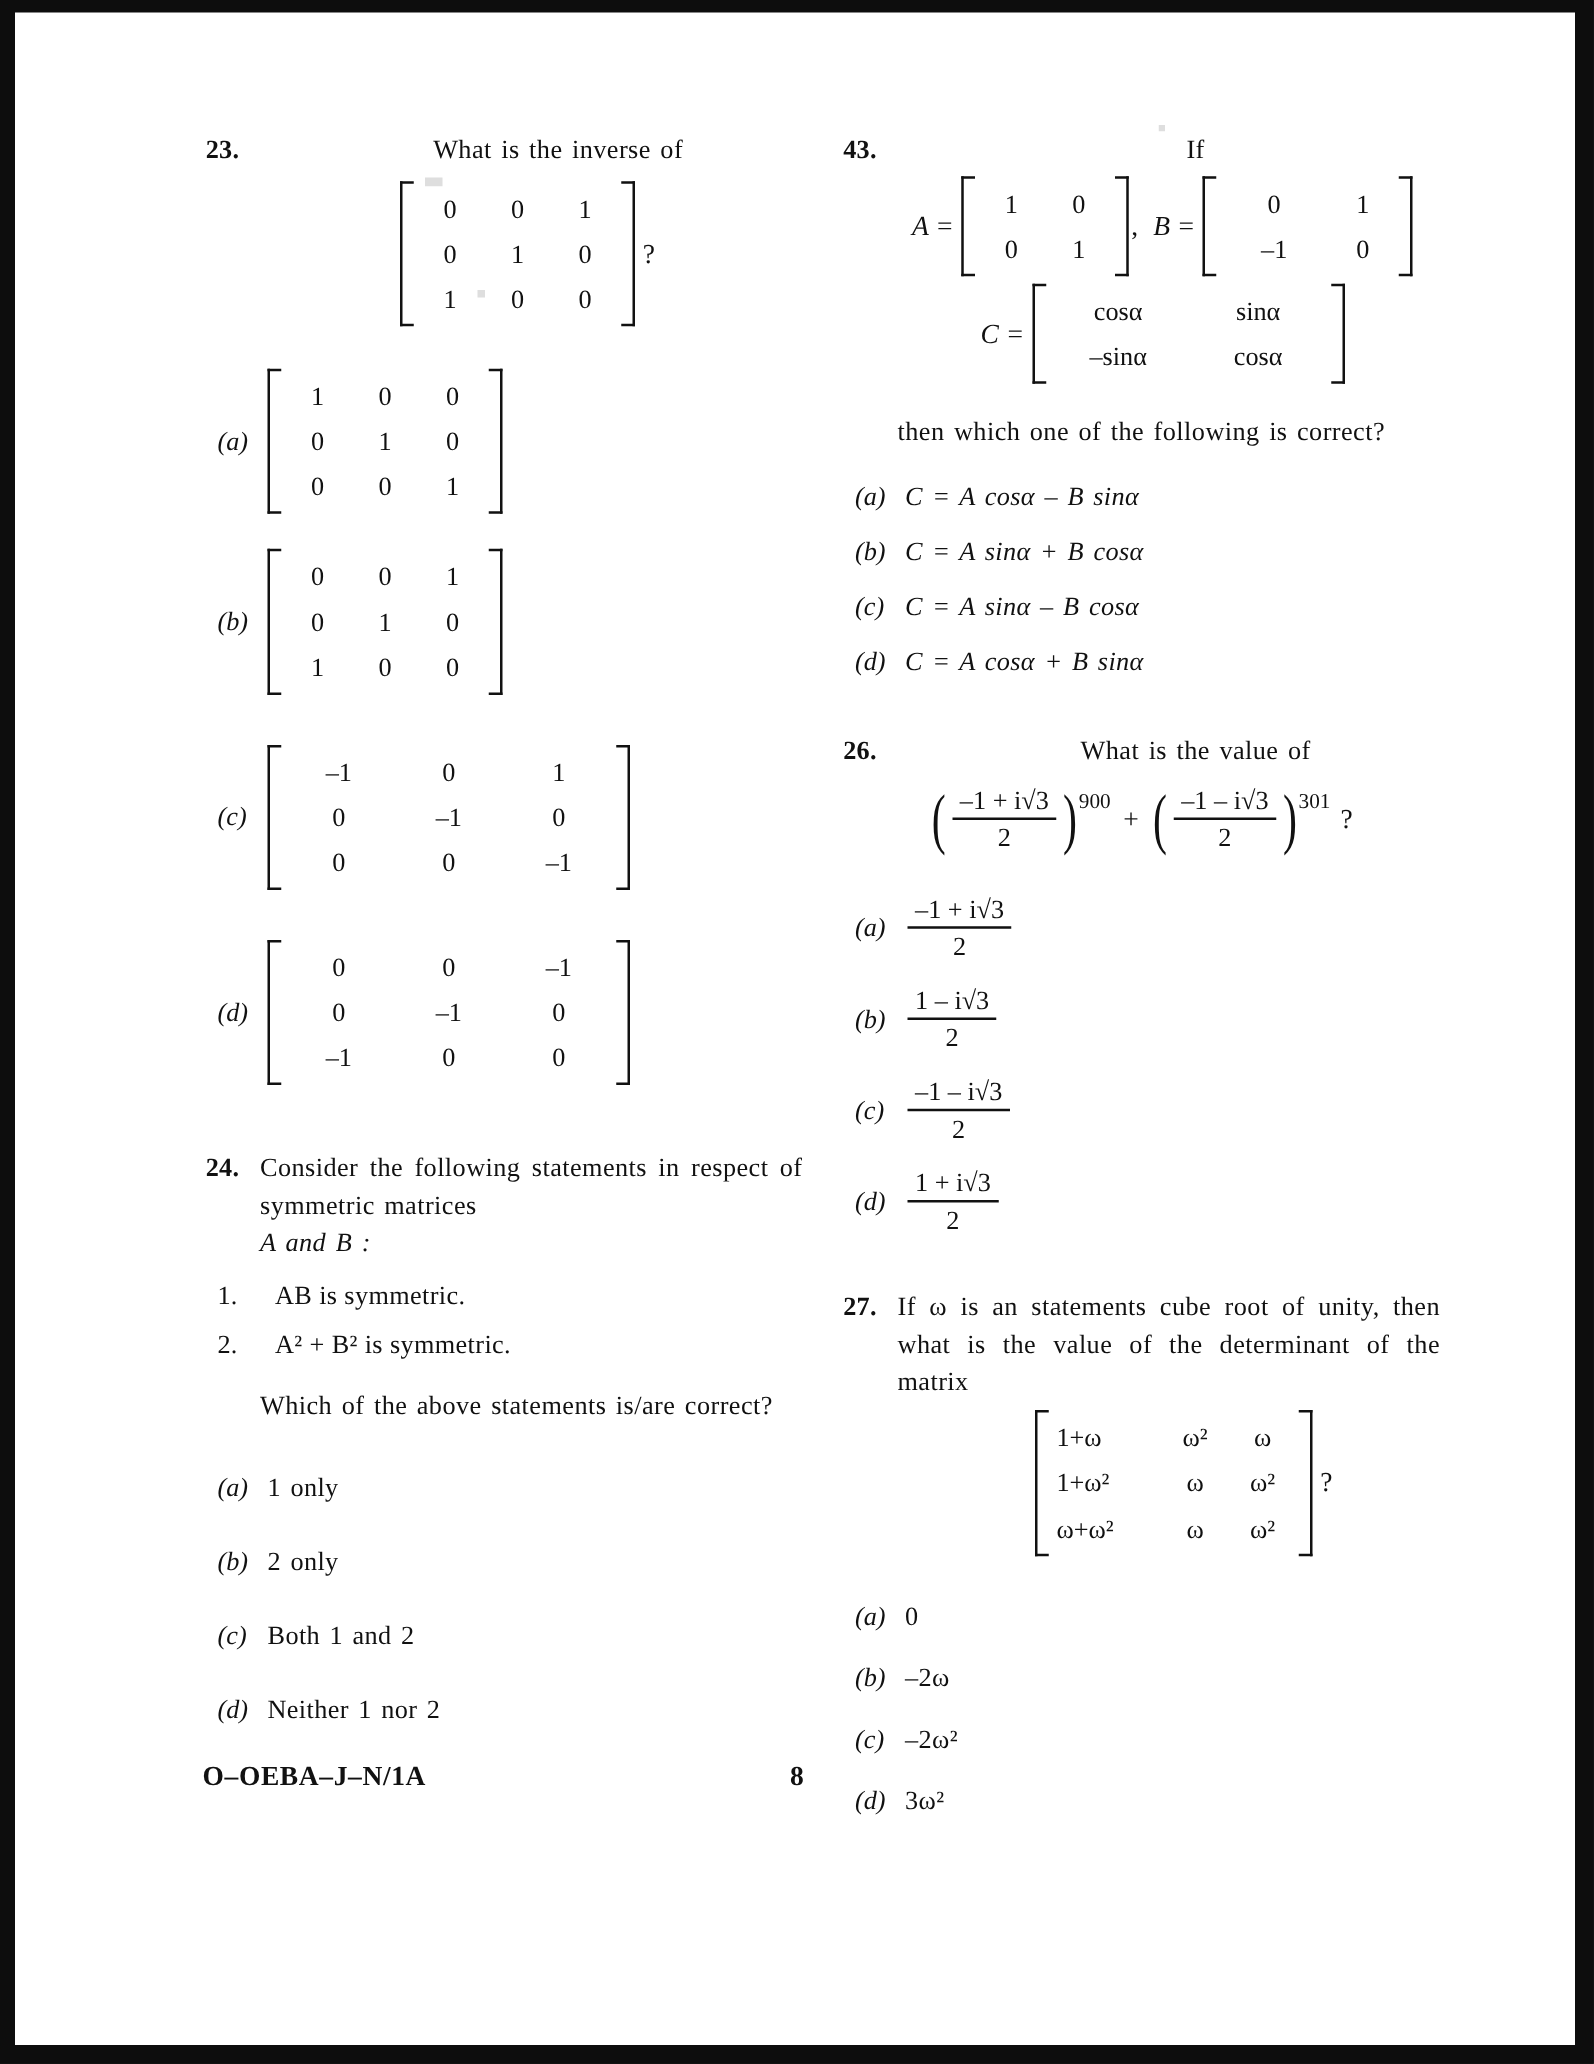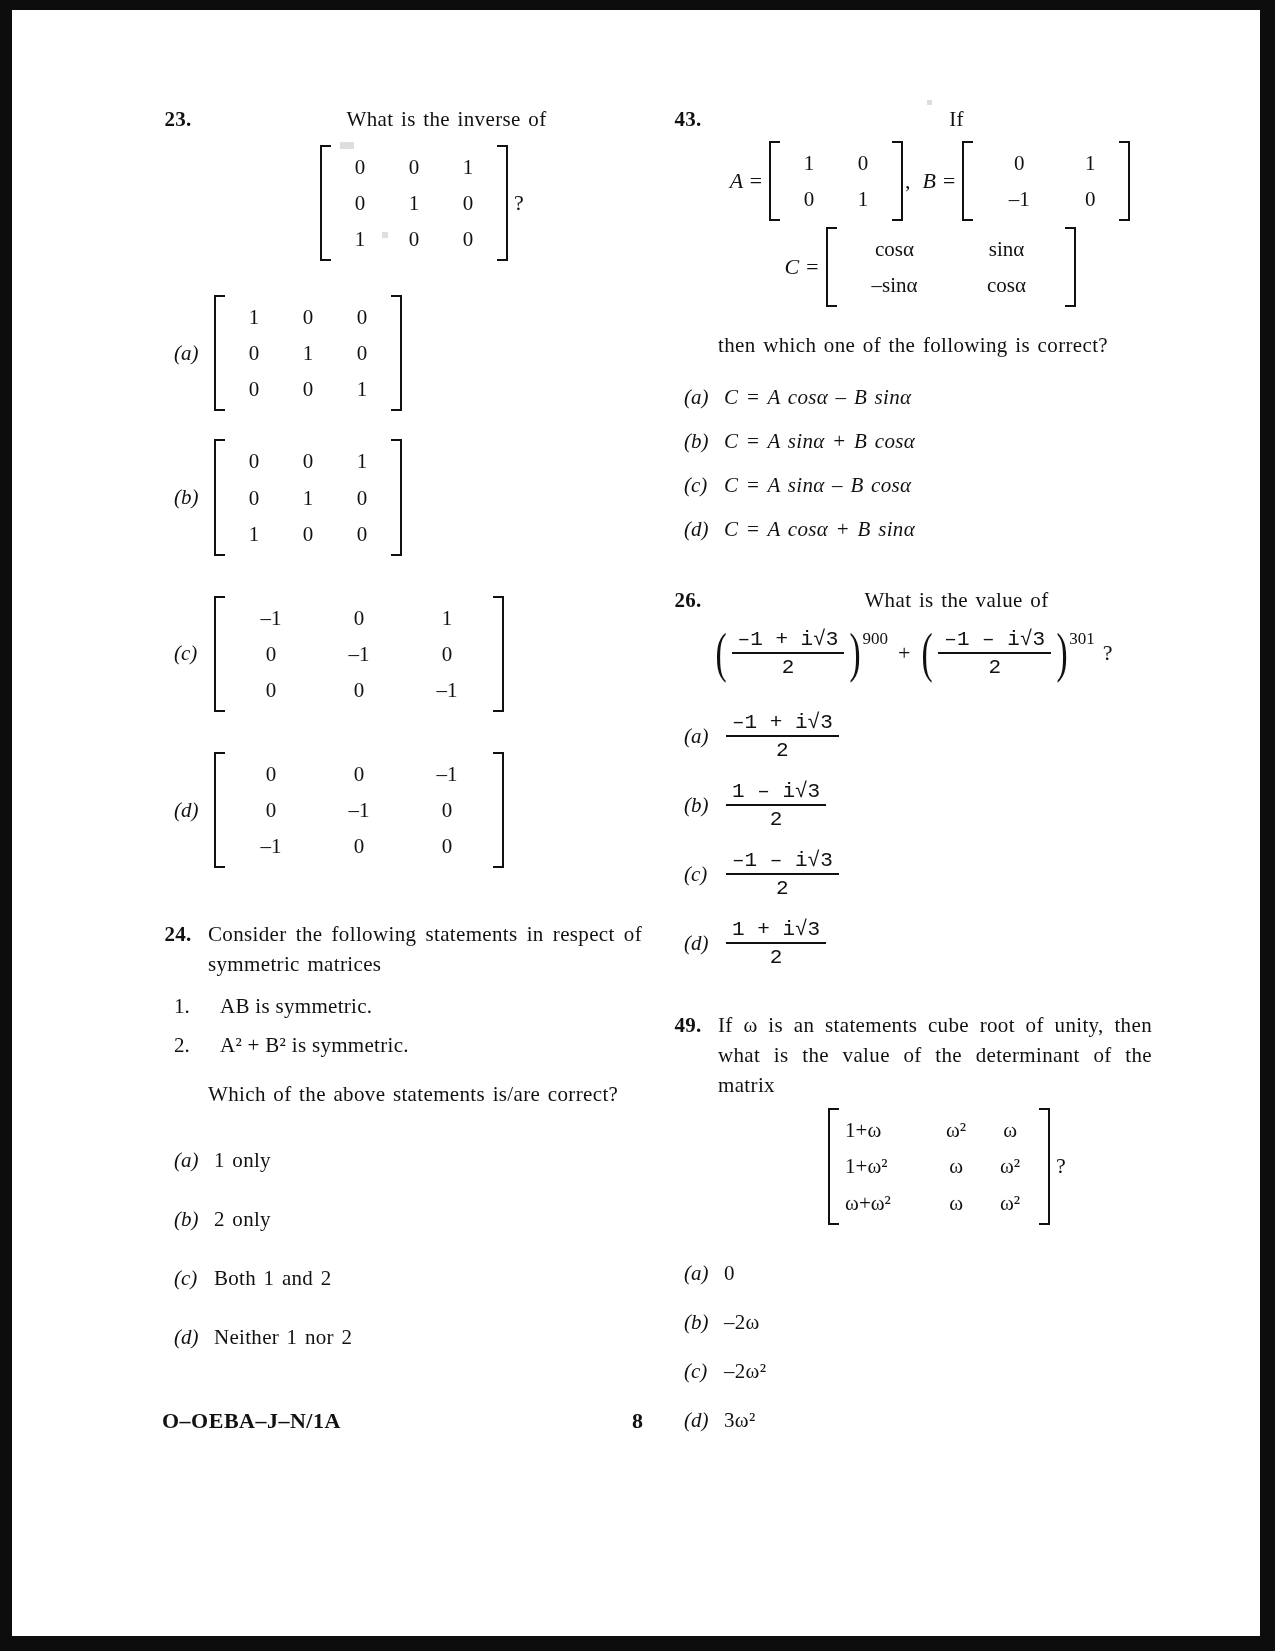--- a/index.html
+++ b/index.html
@@ -172,21 +172,20 @@
 
   i, .it { font-style: italic; }
 
   
   .frac {
     display: inline-flex;
     flex-direction: column;
     align-items: center;
     vertical-align: middle;
     margin: 0 2px;
-    font-family: Liberation Mono, monospace;
   }
   .frac .num {
     padding: 0 6px 1px 6px;
     border-bottom: 2px solid #111;
     white-space: nowrap;
     font-size: 21px;
   }
   .frac .den {
     padding-top: 2px;
     font-size: 21px;
@@ -398,20 +397,21 @@
             </div>
           </div>
 
           <div style="height:52px"></div>
 
           <div class="qblock">
             <div class="qhead">
               <span class="qnum">24.</span>
               <span class="qtext">
                 <span>Consider the following statements in respect of symmetric matrices</span>
+                <span style="display:block; text-align:left;"><i>A and B :</i></span>
               </span>
             </div>
 
             <div class="stmt">
               <span class="stmt-n">1.</span>
               <span class="stmt-b">AB is symmetric.</span>
             </div>
             <div class="stmt">
               <span class="stmt-n">2.</span>
               <span class="stmt-b">A² + B² is symmetric.</span>
@@ -588,21 +588,21 @@
                 <span class="num">1 + i√3</span>
                 <span class="den">2</span>
               </span>
             </div>
           </div>
 
           <div style="height:42px"></div>
 
           <div class="qblock">
             <div class="qhead">
-              <span class="qnum">49.</span>
+              <span class="qnum">27.</span>
               <span class="qtext">If ω is an statements cube root of unity, then what is the value of the determinant of the matrix</span>
             </div>
 
             <div class="matrix-wrap" style="padding-left:70px; margin-top:8px;">
               <span class="mtx">
                 <span class="brk brk-l"></span>
                 <span class="mrows">
                   <span class="mrow">
                     <span class="mcell w-wide lft">1+ω</span>
                     <span class="mcell">ω²</span>

